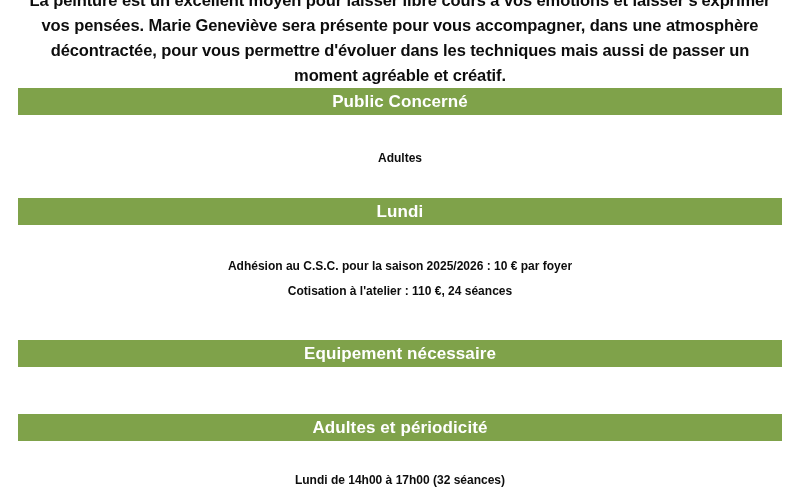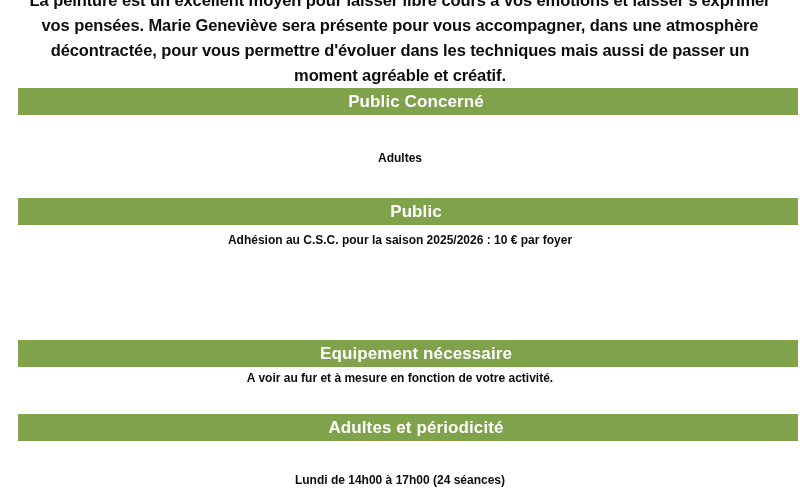--- a/index.html
+++ b/index.html
@@ -37,69 +37,66 @@
     left: 18px;
     width: 764px;
     background: #7fa24a;
     color: #ffffff;
     font-weight: bold;
     font-size: 17px;
     text-align: center;
     line-height: 27px;
     height: 27px;
     letter-spacing: 0.1px;
-    padding-left: 16px;
   }
   .body-text {
     position: absolute;
     left: 18px;
     width: 764px;
     text-align: center;
     font-size: 12px;
     font-weight: bold;
     color: #0d0d0d;
     line-height: 25px;
   }
   .red {
     color: #c00000;
   }
   .band-public { top: 88px; }
   .txt-public  { top: 146px; }
   .band-tarif  { top: 198px; }
-  .txt-tarif   { top: 228px; }
+  .txt-tarif   { top: 254px; }
   .band-equip  { top: 310px; margin-top: 30px; }
   .txt-equip   { top: 366px; }
   .band-horaires { top: 414px; }
   .txt-horaires  { top: 468px; }
 </style>
 </head>
 <body>
 
 <div class="page">
 
   <div class="intro">La peinture est un excellent moyen pour laisser libre cours à vos émotions et laisser s'exprimer vos pensées. Marie Geneviève sera présente pour vous accompagner, dans une atmosphère décontractée, pour vous permettre d'évoluer dans les techniques mais aussi de passer un moment agréable et créatif.</div>
 
   <div class="band band-public">Public Concerné</div>
 
   <div class="body-text txt-public">
     <div>Adultes</div>
   </div>
 
-  <div class="band band-tarif">Public</div>
+  <div class="band band-tarif">Lundi</div>
 
   <div class="body-text txt-tarif">
     <div>Adhésion au C.S.C. pour la saison 2025/2026 : 10 € par foyer</div>
+    <div>Cotisation à l'atelier : 110 €, 24 séances</div>
   </div>
 
   <div class="band band-equip">Equipement nécessaire</div>
 
-  <div class="body-text txt-equip">
-    <div>A voir au fur et à mesure en fonction de votre activité.</div>
-  </div>
 
   <div class="band band-horaires">Adultes et périodicité</div>
 
   <div class="body-text txt-horaires">
-    <div>Lundi de 14h00 à 17h00 (24 séances)</div>
+    <div>Lundi de 14h00 à 17h00 (32 séances)</div>
     <div class="red">Attention : dernière séance le lundi 27 avril 2025</div>
   </div>
 
 </div>
 
 </body></html>

